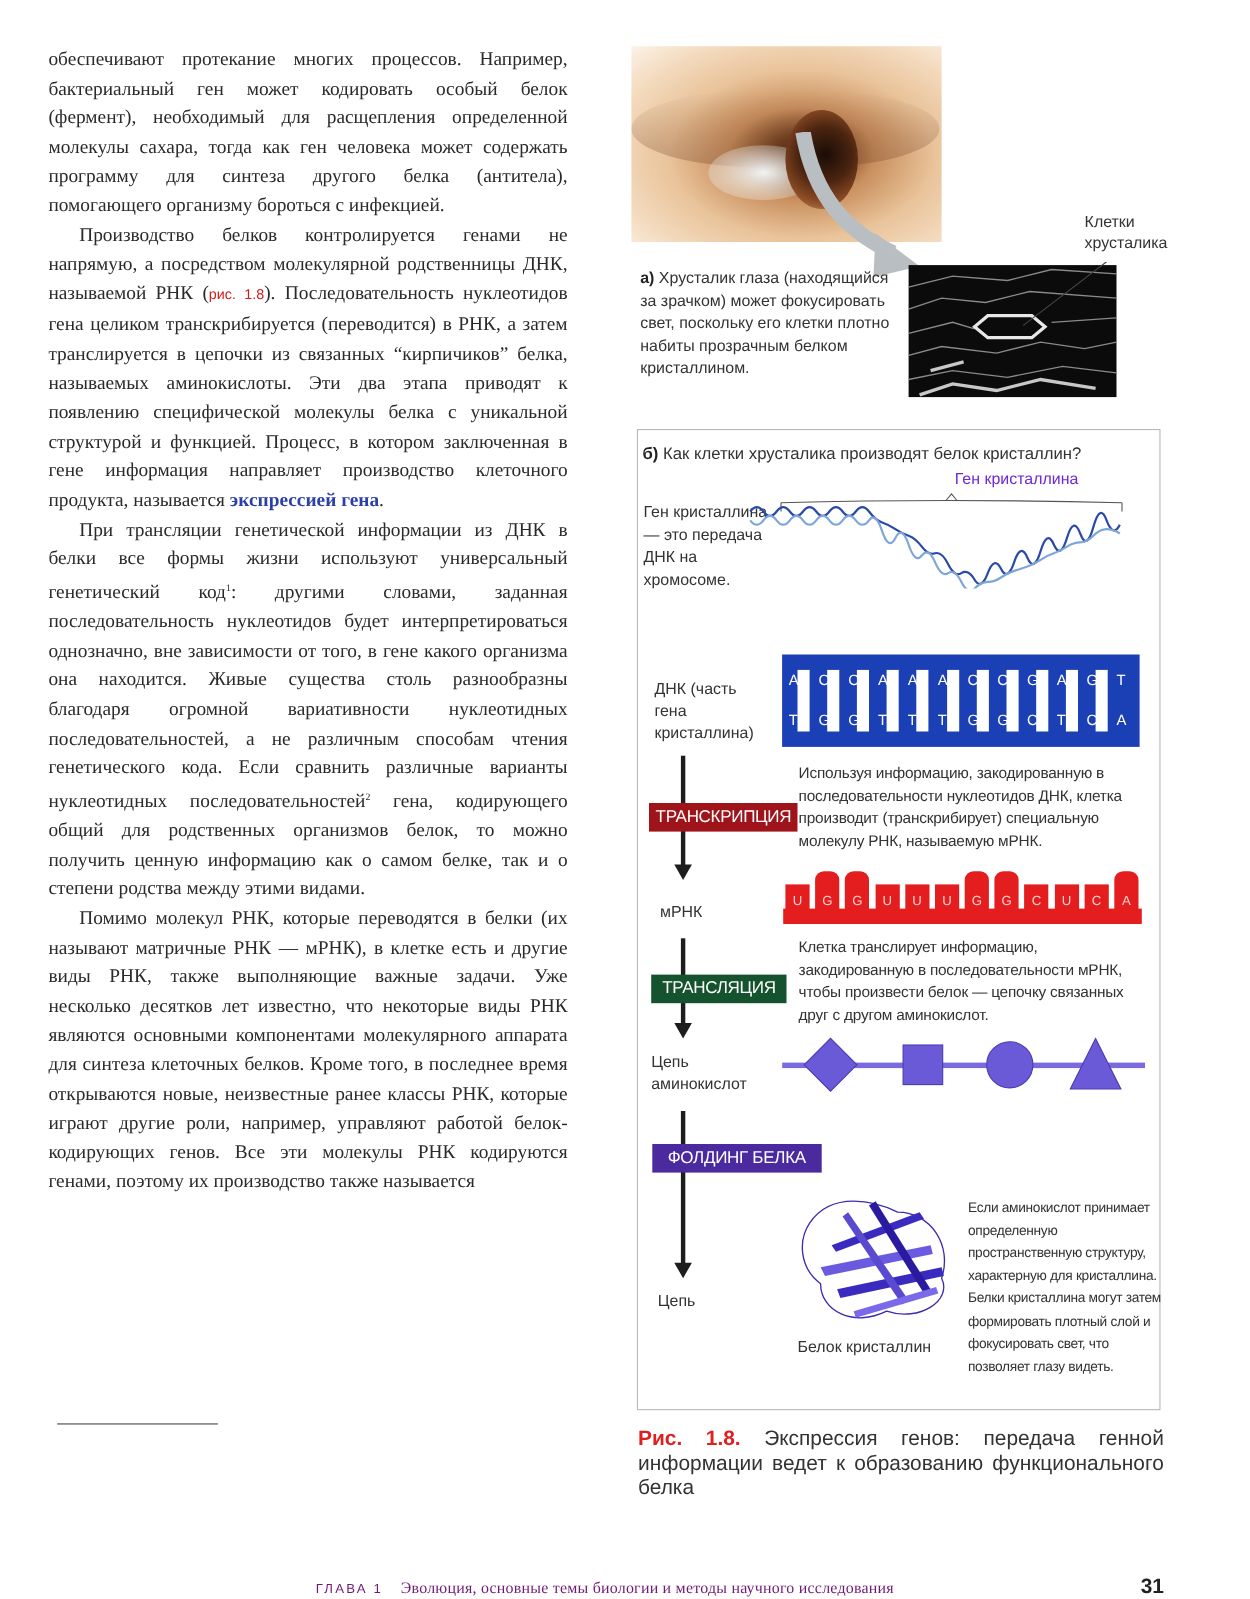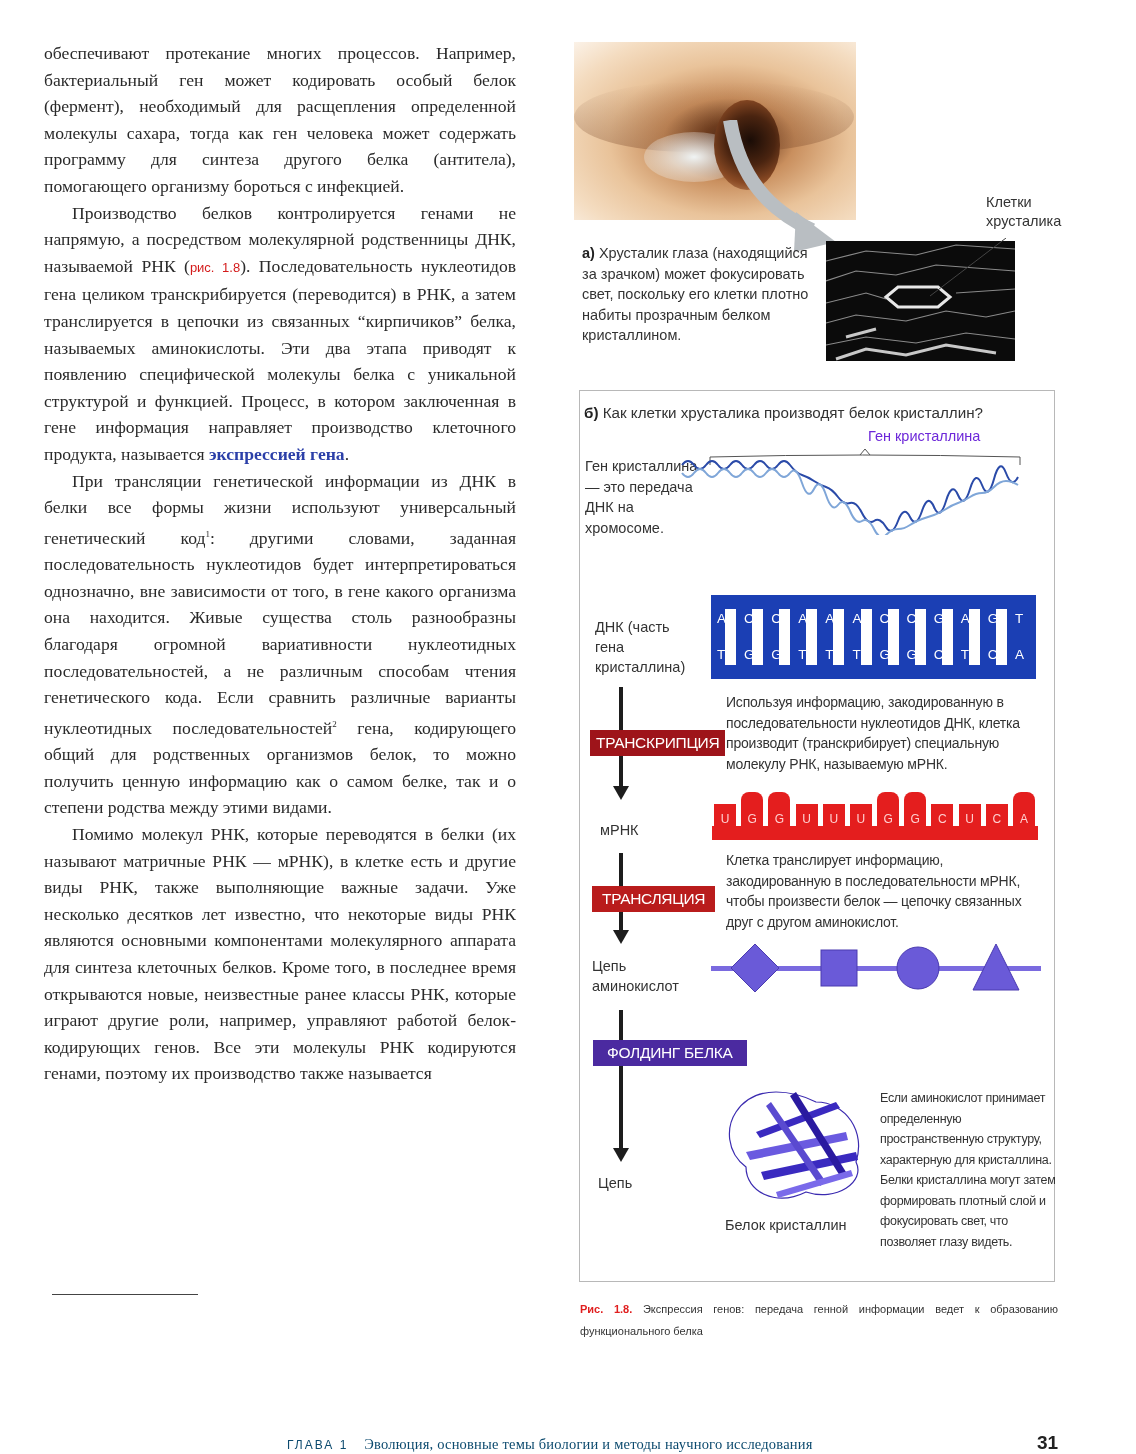--- a/index.html
+++ b/index.html
@@ -7,21 +7,21 @@
   .col-left{position:absolute;left:44px;top:40px;width:472px;}
   .para{font-size:17.6px;line-height:26.6px;text-align:justify;margin:0;hyphens:manual;}
   .para.indent{text-indent:28px;}
   .fig-ref{color:#d41b1b;font-family:"Liberation Sans","DejaVu Sans",sans-serif;font-size:13px;}
   .term{color:#2b3fa8;font-weight:bold;}
   sup{font-size:9px;}
   .fn-rule{position:absolute;left:52px;top:1294px;width:146px;height:1px;background:#444;}
   .footnotes{position:absolute;left:52px;top:1300px;width:468px;font-size:13.6px;line-height:23px;text-align:justify;}
   .footnotes p{margin:0 0 7px 0;text-indent:22px;}
   .footnotes i{font-style:italic;}
-  .running-footer{position:absolute;left:287px;top:1436px;font-size:14.5px;color:#0c4a6e;letter-spacing:.2px;white-space:nowrap;}
+  .running-footer{position:absolute;left:287px;top:1436px;font-size:14.5px;color:#701a75;letter-spacing:.2px;white-space:nowrap;}
   .running-footer .ch{letter-spacing:2px;margin-right:16px;font-family:"Liberation Sans",sans-serif;font-size:12px;}
   .page-num{position:absolute;left:1037px;top:1432px;font-size:19px;font-weight:bold;font-family:"Liberation Sans","DejaVu Sans",sans-serif;color:#222;}
 
   
   .sans{font-family:"Liberation Sans","DejaVu Sans",sans-serif;}
   .eye-photo{position:absolute;left:574px;top:42px;width:282px;height:178px;
     background:radial-gradient(ellipse at 55% 55%,#3a1c0e 0,#6b3a1c 12%,#c98f5e 30%,#e9c39a 55%,#f4dcc0 80%,#fbf2e8 100%);}
   .eye-lid{position:absolute;left:0;top:40px;width:280px;height:70px;border-radius:50%/60%;
     background:linear-gradient(180deg,rgba(255,230,200,.0),rgba(120,70,40,.35));}
   .eye-iris{position:absolute;left:140px;top:58px;width:66px;height:90px;border-radius:50%;
@@ -40,33 +40,33 @@
   .b-title b{color:#222;}
   .gene-label{position:absolute;left:868px;top:428px;font-size:14.5px;color:#6d28d9;}
   .gene-side{position:absolute;left:585px;top:456px;font-size:14.5px;line-height:20.5px;color:#333;}
   .helix{position:absolute;left:680px;top:445px;}
 
   .left-label{position:absolute;font-size:14.5px;line-height:20px;color:#333;}
   .vline{position:absolute;left:619px;width:4px;background:#1d1d1d;}
   .arrowhead{position:absolute;width:0;height:0;border-left:8px solid transparent;border-right:8px solid transparent;border-top:14px solid #1d1d1d;}
   .step-badge{position:absolute;color:#fff;font-size:15.5px;padding:4px 6px;line-height:18px;letter-spacing:-.3px;}
   .step-badge.red{background:#9e141a;}
-  .step-badge.navy{background:#b91c1c;}
+  .step-badge.navy{background:#14532d;}
   .step-badge.purple{background:#4b2aa0;}
 
   .dna-box{position:absolute;left:711px;top:595px;width:325px;height:84px;background:#1b3fb4;}
   .dna-col{position:absolute;top:14px;width:11px;height:56px;background:#fff;}
   .dna-base{position:absolute;color:#fff;font-size:13.5px;font-family:"Liberation Sans",sans-serif;}
   .desc{position:absolute;font-size:14px;line-height:20.5px;color:#333;letter-spacing:-.2px;}
 
   .mrna{position:absolute;left:712px;top:790px;width:326px;height:50px;}
   .chain{position:absolute;left:711px;top:942px;width:330px;height:56px;}
   .protein{position:absolute;left:716px;top:1072px;}
   .final-desc{position:absolute;left:880px;top:1088px;font-size:12.5px;line-height:20.5px;color:#333;letter-spacing:-.3px;}
-  .fig-caption{position:absolute;left:580px;top:1298px;width:478px;font-size:11px;line-height:22px;color:#333;text-align:justify;}
+  .fig-caption{position:absolute;left:580px;top:1298px;width:478px;font-size:19px;line-height:22px;color:#333;text-align:justify;}
   .fig-caption .num{color:#e01f1f;font-weight:bold;}
 </style>
 </head>
 <body>
 
 <div class="col-left">
   <p class="para">обеспечивают протекание многих процессов. Например, бактериальный ген может кодировать особый белок (фермент), необходимый для расщепления определенной молекулы сахара, тогда как ген человека может содержать программу для синтеза другого белка (антитела), помогающего организму бороться с инфекцией.</p>
   <p class="para indent"><span>Производство белков контролируется генами не напрямую, а посредством молекулярной родственницы ДНК, называемой РНК (</span><span class="fig-ref">рис. 1.8</span><span>). Последовательность нуклеотидов гена целиком транскрибируется (переводится) в РНК, а затем транслируется в цепочки из связанных “кирпичиков” белка, называемых аминокислоты. Эти два этапа приводят к появлению специфической молекулы белка с уникальной структурой и функцией. Процесс, в котором заключенная в гене информация направляет производство клеточного продукта, называется </span><span class="term">экспрессией гена</span><span>.</span></p>
   <p class="para indent"><span>При трансляции генетической информации из ДНК в белки все формы жизни используют универсальный генетический код</span><sup>1</sup><span>: другими словами, заданная последовательность нуклеотидов будет интерпретироваться однозначно, вне зависимости от того, в гене какого организма она находится. Живые существа столь разнообразны благодаря огромной вариативности нуклеотидных последовательностей, а не различным способам чтения генетического кода. Если сравнить различные варианты нуклеотидных последовательностей</span><sup>2</sup><span> гена, кодирующего общий для родственных организмов белок, то можно получить ценную информацию как о самом белке, так и о степени родства между этими видами.</span></p>
   <p class="para indent">Помимо молекул РНК, которые переводятся в белки (их называют матричные РНК — мРНК), в клетке есть и другие виды РНК, также выполняющие важные задачи. Уже несколько десятков лет известно, что некоторые виды РНК являются основными компонентами молекулярного аппарата для синтеза клеточных белков. Кроме того, в последнее время открываются новые, неизвестные ранее классы РНК, которые играют другие роли, например, управляют работой белок-кодирующих генов. Все эти молекулы РНК кодируются генами, поэтому их производство также называется</p>

